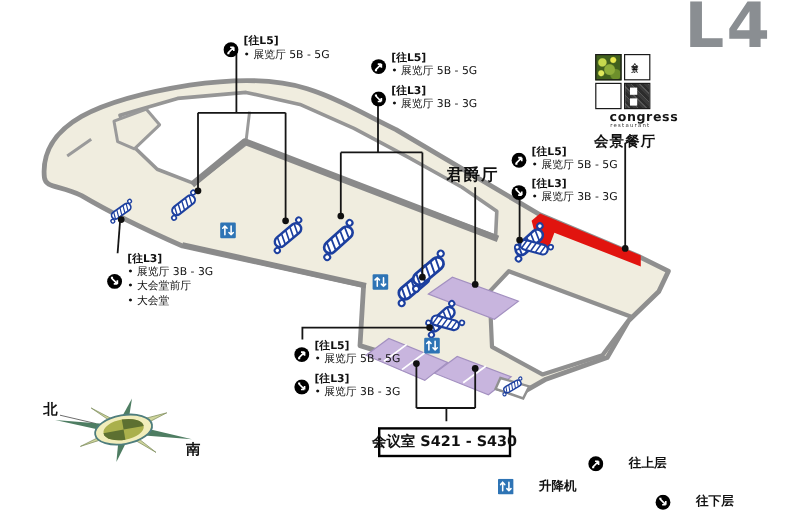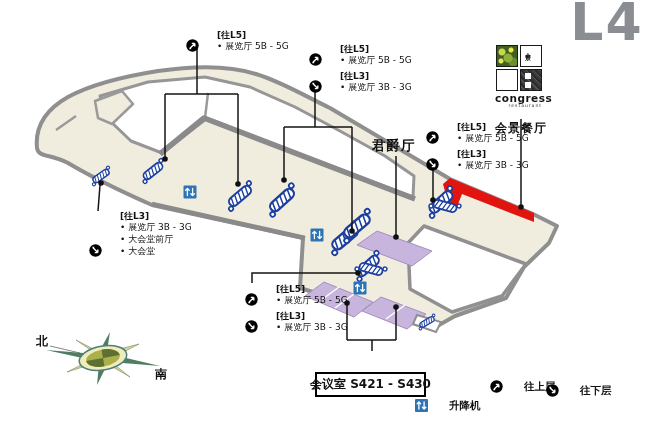--- a/index.html
+++ b/index.html
@@ -5,53 +5,53 @@
   html,body{margin:0;padding:0;background:#fff;}
   .stage{position:relative;width:665px;height:429px;background:#fff;overflow:hidden;
          font-family:"DejaVu Sans","Liberation Sans",sans-serif;color:#111;}
   .abs{position:absolute;}
   svg{display:block;}
   
   .level-title{left:556px;top:-8px;width:102px;font-size:52px;font-weight:bold;
                color:#8a8e92;letter-spacing:2px;text-align:center;}
   
   .callout{position:absolute;}
-  .entry{display:flex;gap:18px;margin-bottom:5px;align-items:flex-end;}
+  .entry{display:flex;gap:4px;margin-bottom:5px;align-items:center;}
   .cicon{flex:0 0 13px;width:13px;height:13px;}
   .ctext{display:flex;flex-direction:column;}
   .tag{font-size:9px;font-weight:bold;line-height:10px;white-space:nowrap;}
   .item{font-size:9px;font-weight:normal;line-height:12px;white-space:nowrap;}
   
   .room-label{font-size:13.5px;font-weight:bold;letter-spacing:1px;white-space:nowrap;text-align:right;}
   
   .meeting-box{left:315px;top:356px;width:107px;height:21px;border:2.5px solid #000;
                background:#fff;display:flex;align-items:center;justify-content:center;
-               font-size:12px;font-weight:bold;white-space:nowrap;margin-top:16px;}
+               font-size:12px;font-weight:bold;white-space:nowrap;}
   
   .logo{left:495px;top:45px;width:60px;}
   .logo-grid{width:46px;height:46px;margin-left:1px;display:grid;
              grid-template-columns:22px 22px;grid-template-rows:22px 22px;gap:2px;}
   .logo-sq{border:1px solid #1a1a1a;box-sizing:border-box;background:#fff;position:relative;}
   .logo-sq.leaf{background:
       radial-gradient(circle at 25% 30%,#c6d94e 0 3px,transparent 4px),
       radial-gradient(circle at 70% 20%,#e8e84f 0 2px,transparent 3px),
       radial-gradient(circle at 55% 60%,#8fae3a 0 4px,transparent 5px),
       radial-gradient(circle at 20% 75%,#dfe75b 0 2px,transparent 3px),
       radial-gradient(circle at 80% 80%,#6d8f2b 0 4px,transparent 5px),
       #41601d;}
   .logo-sq.noise{background:
       repeating-linear-gradient(45deg,#3a3a3a 0 2px,#555 2px 3px,#2c2c2c 3px 5px);}
   .logo-sq .tinychars{position:absolute;left:3px;top:2px;font-size:6px;line-height:8px;
       font-weight:bold;color:#111;}
   .logo-sq .wsq{position:absolute;left:4px;width:6px;height:6px;background:#fff;}
   .logo-word{font-size:10.5px;font-weight:bold;letter-spacing:0.5px;line-height:11px;
-             margin-top:2px;color:#151515;}
+             margin-top:2px;color:#151515;margin-left:13px;}
   .logo-sub{font-size:4.5px;letter-spacing:1px;line-height:4px;text-align:right;
             width:47px;color:#333;}
-  .logo-name{font-size:12px;font-weight:bold;letter-spacing:1px;margin-top:12px;
+  .logo-name{font-size:12px;font-weight:bold;letter-spacing:1px;margin-top:2px;
              white-space:nowrap;}
   
   .legend-item{position:absolute;display:flex;gap:21px;align-items:center;}
   .legend-label{font-size:10.5px;font-weight:bold;white-space:nowrap;line-height:13px;}
   
   .compass-label{font-size:12px;font-weight:bold;}
 </style>
 </head>
 <body>
 
@@ -315,21 +315,21 @@
   <div class="legend-item" style="left:490px;top:380px">
     <span class="cicon">
       <svg width="13" height="13">
           <circle cx="6.5" cy="6.5" r="6.2" fill="#000"></circle>
       <path d="M4,9.2 L8.8,4.4 M8.8,4.4 H5.8 M8.8,4.4 V7.4 M3.4,9.6 H5.2" stroke="#fff" stroke-width="1.4" fill="none"></path>
         </svg>
     </span>
     <span class="legend-label">往上层</span>
   </div>
 
-  <div class="legend-item" style="left:546px;top:384px">
+  <div class="legend-item" style="left:546px;top:412px">
     <span class="cicon">
       <svg width="13" height="13">
           <circle cx="6.5" cy="6.5" r="6.2" fill="#000"></circle>
       <path d="M4,3.8 L8.8,8.6 M8.8,8.6 H5.8 M8.8,8.6 V5.6 M3.4,3.4 H5.2" stroke="#fff" stroke-width="1.4" fill="none"></path>
         </svg>
     </span>
     <span class="legend-label">往下层</span>
   </div>
 
 </div>

